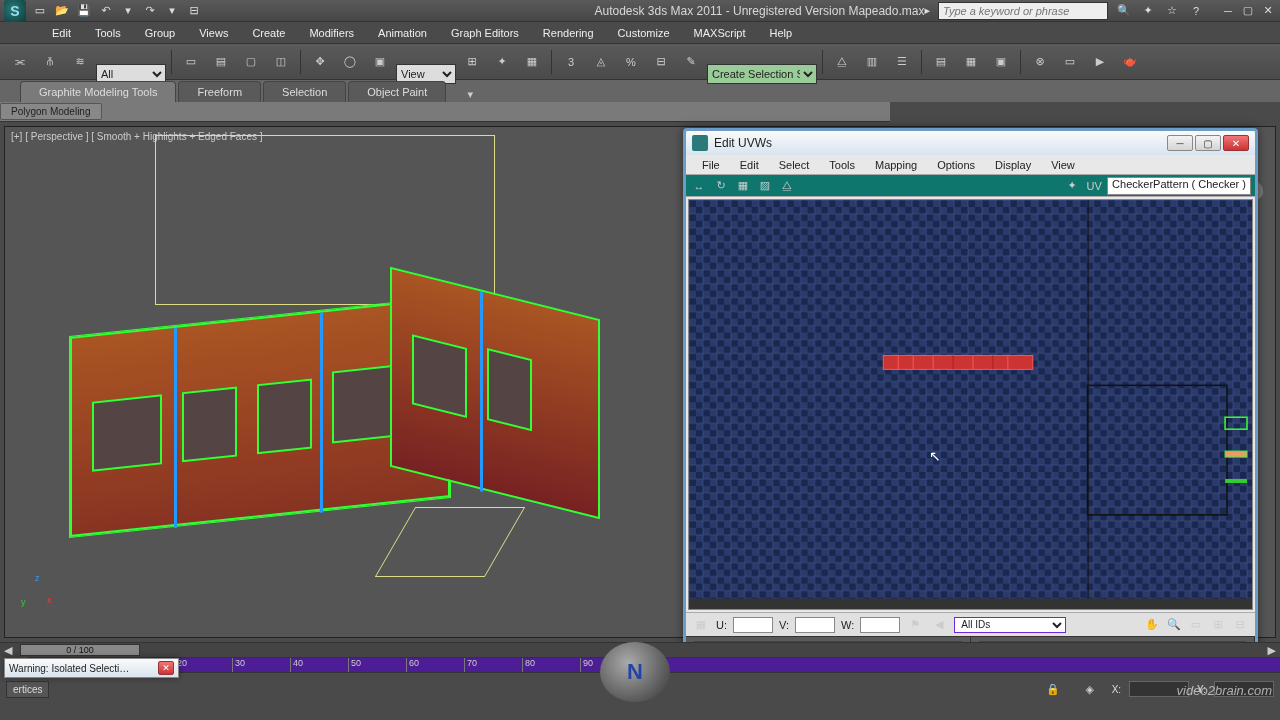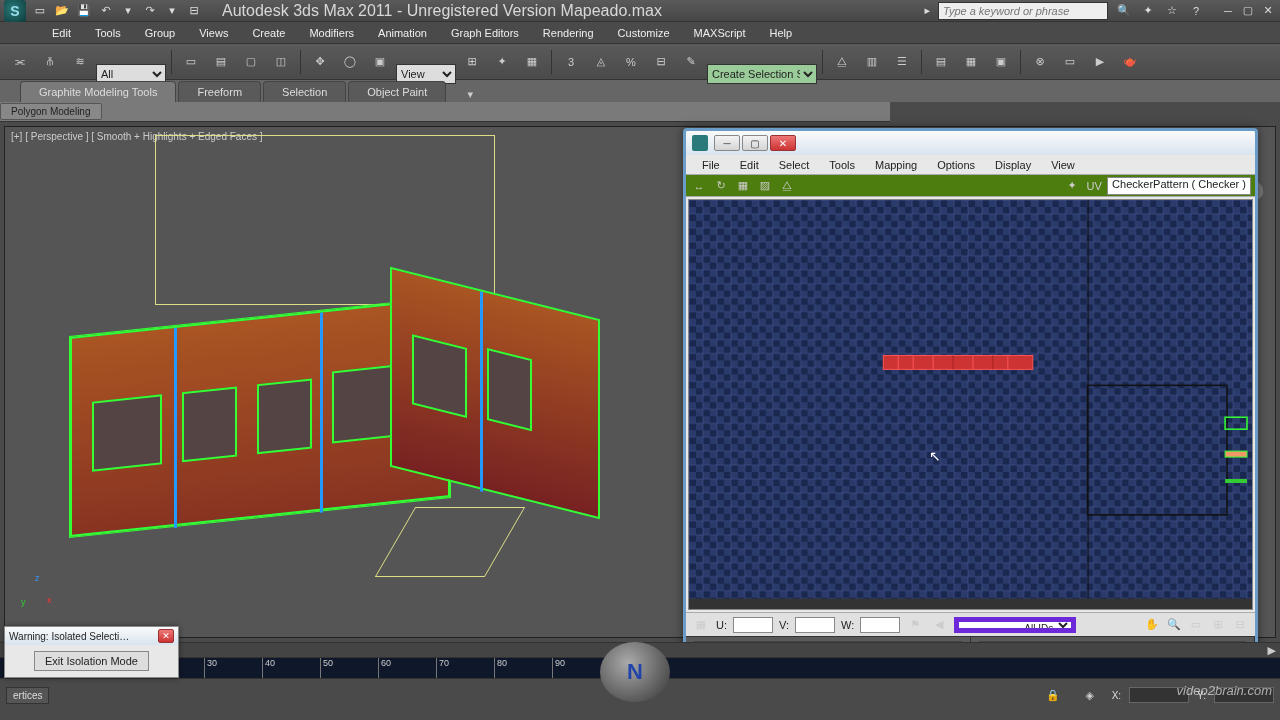--- a/index.html
+++ b/index.html
@@ -3,21 +3,21 @@
 <meta charset="utf-8">
 <style>
 * { margin: 0; padding: 0; box-sizing: border-box; font-family: "Segoe UI", Tahoma, sans-serif; font-size: 11px; user-select: none; }
 body { background: #4a4a4a; width: 1280px; height: 720px; overflow: hidden; position: relative; color: #ccc; }
 
 
 .titlebar { height: 22px; background: linear-gradient(#5a5a5a, #464646); display: flex; align-items: center; padding: 0 4px; border-bottom: 1px solid #333; }
 .app-logo { width: 22px; height: 22px; background: radial-gradient(circle at 40% 40%, #2a7a7a, #0d3a3a); border-radius: 3px; margin-right: 6px; display: flex; align-items: center; justify-content: center; color: #9de; font-size: 14px; font-weight: bold; }
 .qat { display: flex; gap: 6px; margin-right: 20px; }
 .qat-btn { width: 16px; height: 16px; display: flex; align-items: center; justify-content: center; color: #ddd; cursor: pointer; }
-.title-text { flex: 1; text-align: left; color: #d8d8d8; font-size: 16px; }
+.title-text { flex: 1; text-align: right; color: #d8d8d8; font-size: 12px; }
 .title-right { display: flex; align-items: center; gap: 8px; }
 .search-box { width: 170px; height: 18px; background: #eee; border: 1px solid #333; padding: 0 4px; color: #888; font-style: italic; font-size: 11px; }
 .win-controls { display: flex; gap: 4px; margin-left: 8px; }
 .win-btn { width: 16px; height: 14px; display: flex; align-items: center; justify-content: center; color: #ddd; }
 
 
 .menubar { height: 22px; background: #4a4a4a; display: flex; align-items: center; padding: 0 40px; border-bottom: 1px solid #333; }
 .menu-item { padding: 3px 12px; color: #eee; cursor: pointer; }
 
 
@@ -55,48 +55,48 @@
 
 .uv-window { position: absolute; left: 683px; top: 128px; width: 575px; height: 580px; background: #e8e8e8; border: 3px solid #6b9bc7; border-radius: 4px; box-shadow: 0 0 10px rgba(0,0,0,.5); display:flex; flex-direction:column;}
 .uv-titlebar { height: 24px; background: linear-gradient(#fafafa, #d8e4ef); display: flex; align-items: center; padding: 0 6px; border-radius: 3px 3px 0 0; }
 .uv-titlebar .uv-icon { width: 16px; height: 16px; background: #2a7a7a; border-radius: 2px; margin-right: 6px; }
 .uv-title { flex: 1; color: #222; font-size: 12px; }
 .uv-winbtns { display:flex; gap:2px;}
 .uv-winbtn { width: 26px; height: 16px; border: 1px solid #888; background: linear-gradient(#f4f4f4,#d4d4d4); display:flex; align-items:center; justify-content:center; font-size:10px; color:#333; border-radius:2px;}
 .uv-winbtn.close { background: linear-gradient(#e77, #c33); color:#fff; border-color:#933;}
 .uv-menubar { height: 20px; background: #e8e8e8; display: flex; align-items: center; padding: 0 6px; border-bottom: 1px solid #aaa; }
 .uv-menu { padding: 2px 10px; color: #222; cursor: pointer; }
-.uv-toolbar { height: 22px; background: #4d7c0f; display: flex; align-items: center; padding: 0 4px; gap: 4px; border-bottom: 1px solid #aaa; }
+.uv-toolbar { height: 22px; background: #0f766e; display: flex; align-items: center; padding: 0 4px; gap: 4px; border-bottom: 1px solid #aaa; }
 .uv-tbtn { width: 18px; height: 18px; display:flex; align-items:center; justify-content:center; border:1px solid transparent; cursor:pointer;}
 .uv-toolbar-right { margin-left: auto; display:flex; gap:4px; align-items:center;}
 .uv-checker-dd { height:18px; border:1px solid #888; background:#fff; color:#222; padding:0 4px; font-size:11px;}
 .uv-canvas-wrap { flex:1; position:relative; background:#333; overflow:hidden; border:1px solid #888; margin:2px;}
 .uv-canvas { position:absolute; inset:0; }
 .uv-statusbar { height: 24px; background: #e0e0e0; display:flex; align-items:center; padding:0 6px; gap:6px; border-top:1px solid #aaa;}
 .uv-field-lbl { color:#222; font-size:11px;}
 .uv-field { width:40px; height:16px; background:#fff; border:1px solid #888; font-size:10px;}
-.uv-id-dd { height:16px; border:5px solid #6d28d9; background:#fff; color:#222; font-size:10px; padding:0 2px; width:122px;text-align:right;}
+.uv-id-dd { height:16px; border:1px solid #6d28d9; background:#fff; color:#222; font-size:10px; padding:0 2px; width:112px;}
 
 
 .uv-bottom { display:flex; background:linear-gradient(#5a5a5a,#4a4a4a); border-top:1px solid #333;}
 .uv-panel { flex:1; padding:4px 8px; border-right:1px solid #333;}
 .uv-panel-title { font-size:10px; color:#ccc; background:#444; padding:1px 4px; margin-bottom:3px;}
 .uv-panel-row { display:flex; align-items:center; gap:6px; margin:2px 0;}
 .uv-chk { width:12px; height:12px;}
 .uv-panel label { color:#ddd; font-size:10px;}
 .uv-spin { width:36px; height:14px; background:#333; border:1px solid #666; color:#ddd; font-size:10px; text-align:right; padding-right:2px;}
 .uv-mode-btn { width:20px; height:20px; border:1px solid #666; background:#555; display:flex; align-items:center; justify-content:center; cursor:pointer;}
 .uv-mode-btn.active { background:#c33; border-color:#f55;}
 .uv-loop-btn { padding:2px 8px; background:#666; border:1px solid #444; color:#ddd; cursor:pointer;}
 
 
 .timeline-area { position: absolute; left: 0; right: 0; bottom: 0; height: 78px; background: #4a4a4a; border-top:1px solid #333;}
 .time-slider { height:14px; background:#444; display:flex; align-items:center; padding:0 4px; position:relative;}
 .time-slider .slider-thumb { width:120px; height:12px; background:#888; border:1px solid #333; display:flex; align-items:center; justify-content:center; font-size:9px; color:#111; position:absolute; left:20px;}
-.time-ruler { height:22px; background:#0f172a; position:relative; border-top:1px solid #333; border-bottom:1px solid #333;}
+.time-ruler { height:16px; background:#4c1d95; position:relative; border-top:1px solid #333; border-bottom:1px solid #333;margin-left:28px;}
 .time-tick { position:absolute; top:0; height:100%; border-left:1px solid #777; font-size:9px; color:#ccc; padding-left:2px;}
 .status-bottom { height:32px; display:flex; align-items:center; padding:0 6px; gap:8px; background:#4a4a4a;}
 .status-box { padding:2px 6px; background:#555; border:1px solid #333; font-size:10px; color:#ddd;}
 .coord-lbl { color:#ddd; font-size:10px; }
 .coord-input { width:60px; height:16px; background:#333; border:1px solid #666; color:#ddd; padding:0 2px;}
 
 
 .warn-dialog { position:absolute; left:4px; bottom:42px; width:175px; background:#e8e8e8; border:1px solid #888; box-shadow:0 0 6px rgba(0,0,0,.4);}
 .warn-title { height:18px; background:linear-gradient(#fafafa,#d8e4ef); display:flex; align-items:center; padding:8px 4px;}
 .warn-title span { flex:1; color:#222; font-size:10px;}
@@ -238,20 +238,21 @@
           <span class="x">x</span>
           <span class="y">y</span>
       </div>
     </div>
   </div>
 </div>
 
 <div class="uv-window">
   <div class="uv-titlebar">
     <div class="uv-icon"></div>
+    <div class="uv-title">Edit UVWs</div>
     <div class="uv-winbtns">
       <div class="uv-winbtn">─</div>
       <div class="uv-winbtn">▢</div>
       <div class="uv-winbtn close">✕</div>
     </div>
   </div>
   <div class="uv-menubar">
     <div class="uv-menu">File</div>
     <div class="uv-menu">Edit</div>
     <div class="uv-menu">Select</div>
@@ -410,19 +411,16 @@
     <span class="coord-lbl">Y:</span>
     <input class="coord-input" style="">
   </div>
 </div>
 
 <div class="warn-dialog">
   <div class="warn-title">
     <span>Warning: Isolated Selecti…</span>
     <div class="warn-close">✕</div>
   </div>
-  <div class="warn-body">
-    <button class="warn-btn">Exit Isolation Mode</button>
-  </div>
 </div>
 
 <div class="watermark-logo">N</div>
 <div class="watermark">video2brain.com</div>
 
 </body></html>

